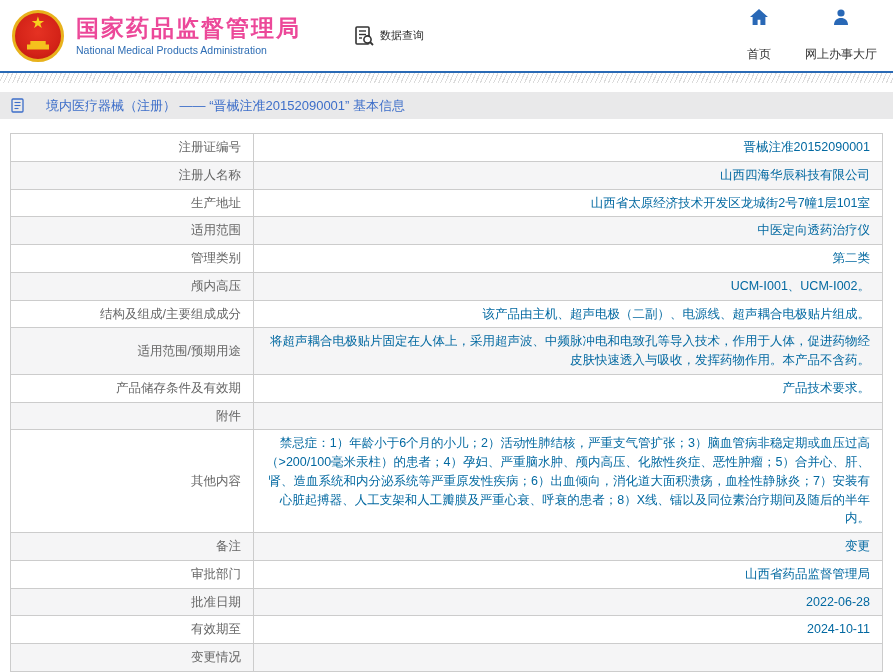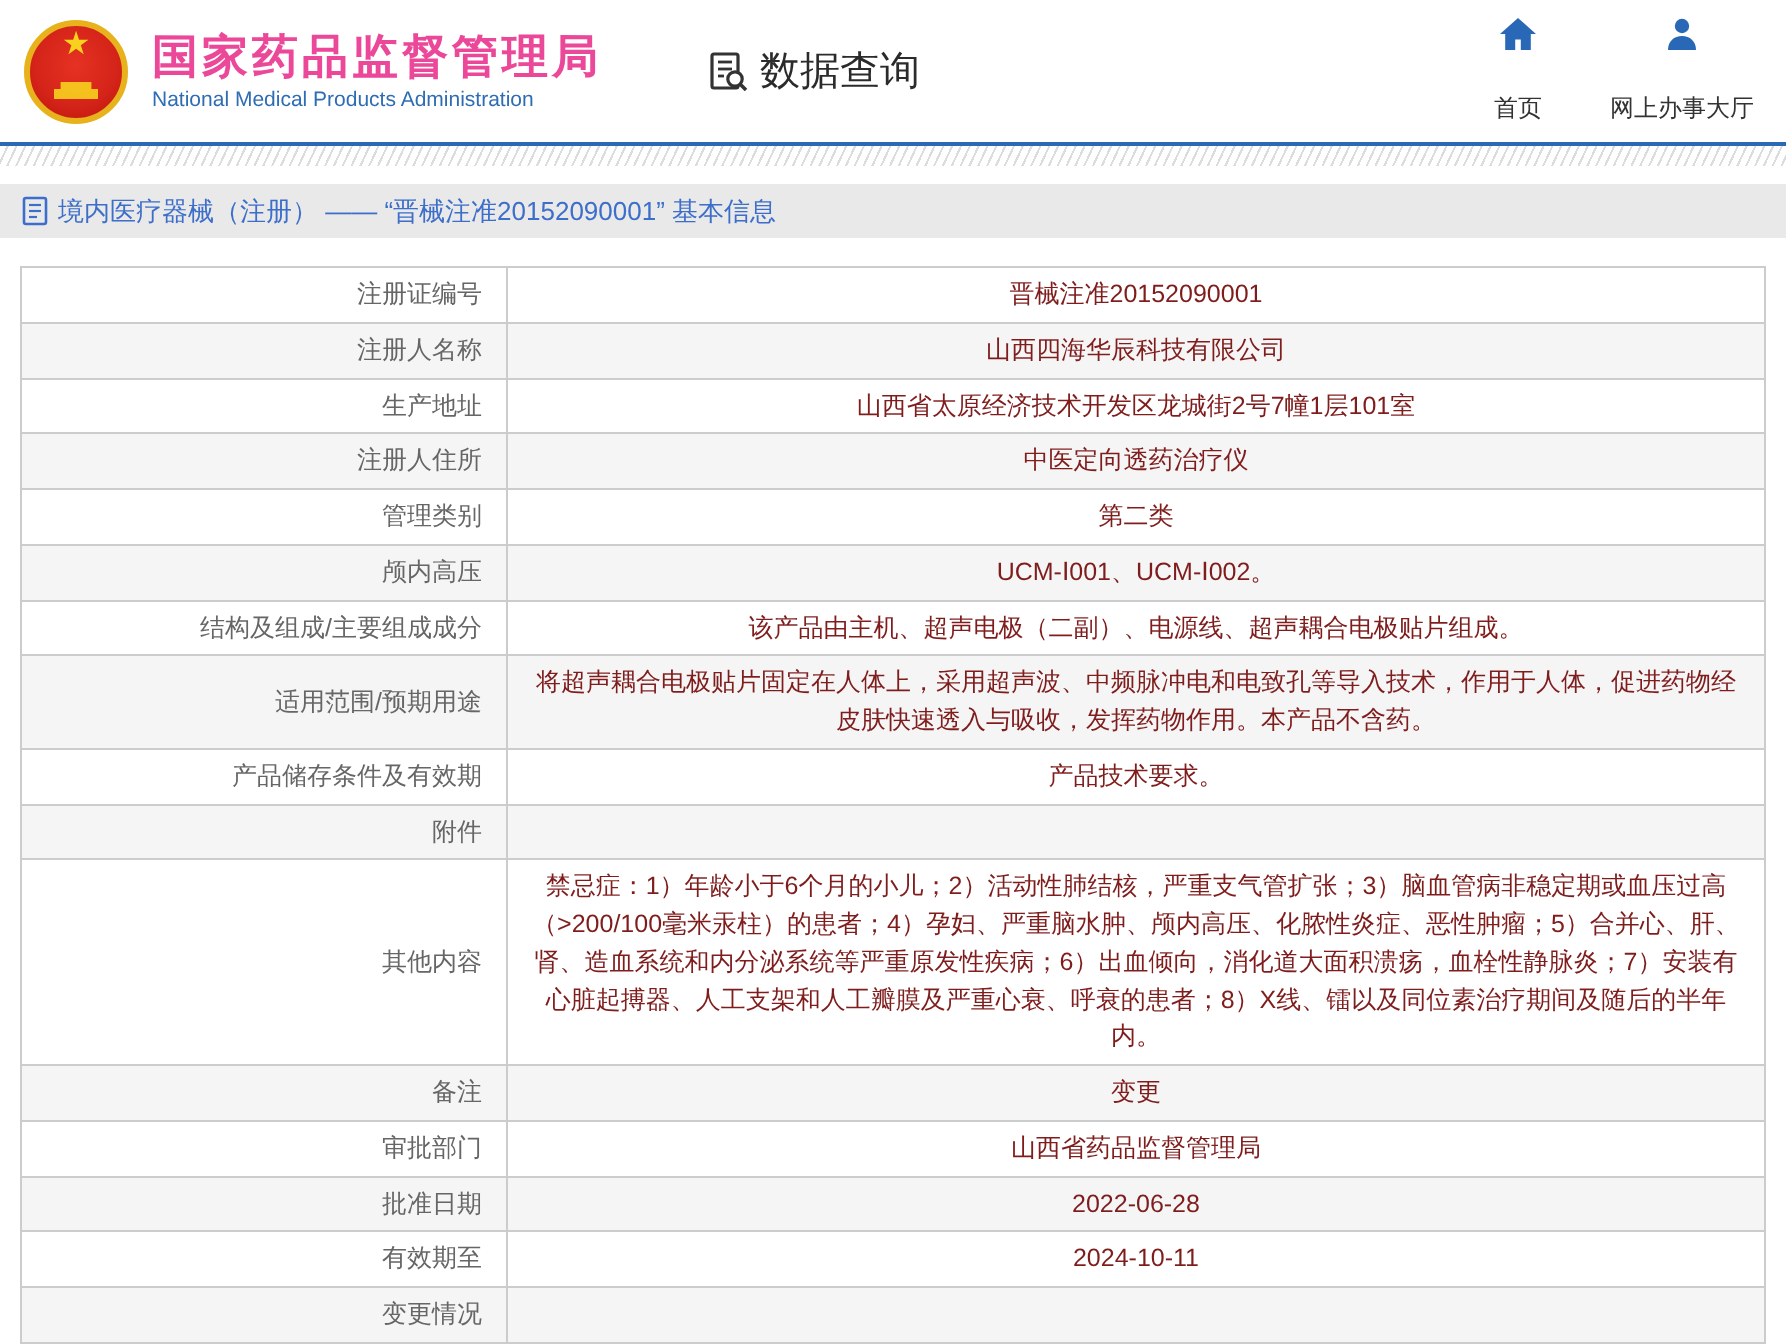--- a/index.html
+++ b/index.html
@@ -44,21 +44,21 @@
   .title-block { margin-left: 12px; }
   .cn-title {
     font-size: 23px; font-weight: bold;
     color: #ec4899; letter-spacing: 2px; line-height: 1.15;
   }
   .en-title { font-size: 10.5px; color: #2e6db4; margin-top: 2px; }
 
   .data-query {
     display: flex; align-items: center;
     margin-left: 52px; gap: 5px;
-    color: #2b2b2b; font-size: 20px;
+    color: #2b2b2b; font-size: 11px;
     cursor: pointer;
   }
   .data-query svg { display: block; }
 
   .header-links {
     margin-left: auto;
     display: flex; gap: 34px;
   }
   .hlink {
     display: flex; flex-direction: column; align-items: center;
@@ -73,21 +73,21 @@
     background: repeating-linear-gradient(115deg,
       #ffffff 0px, #ffffff 3px, #dcdcdc 3px, #dcdcdc 4px);
   }
 
   
   .breadcrumb-bar {
     margin-top: 9px;
     height: 27px;
     background: #e9e9ea;
     display: flex; align-items: center;
-    padding: 12px 11px; gap: 5px;
+    padding: 12px 11px; gap: 22px;
     font-size: 13px; color: #3d6ec9;
   }
   .breadcrumb-bar svg { display: block; flex: 0 0 auto; }
 
   
   .info-table {
     width: 873px;
     margin: 14px 10px 0 10px;
     border-collapse: collapse;
     table-layout: fixed;
@@ -99,21 +99,21 @@
     line-height: 1.5;
     vertical-align: middle;
   }
   .info-table th {
     width: 243px;
     font-weight: normal;
     text-align: right;
     color: #666;
     background: #fff;
   }
-  .info-table td { color: #7f1d1d; text-align: center; word-break: break-all; }
+  .info-table td { color: #0369a1; text-align: right; word-break: break-all; }
   .info-table tr:nth-child(even) th,
   .info-table tr:nth-child(even) td { background: #f5f5f6; }
 </style>
 </head>
 <body>
 
 <header class="site-header">
   <div class="emblem">
     <span class="star">★</span>
     <span class="gate"></span>
@@ -180,21 +180,21 @@
       </tr>
     <tr>
         <th>注册人名称</th>
         <td>山西四海华辰科技有限公司</td>
       </tr>
     <tr>
         <th>生产地址</th>
         <td>山西省太原经济技术开发区龙城街2号7幢1层101室</td>
       </tr>
     <tr>
-        <th>注册人住所</th>
+        <th>适用范围</th>
         <td>中医定向透药治疗仪</td>
       </tr>
     <tr>
         <th>管理类别</th>
         <td>第二类</td>
       </tr>
     <tr>
         <th>颅内高压</th>
         <td>UCM-Ⅰ001、UCM-Ⅰ002。</td>
       </tr>

